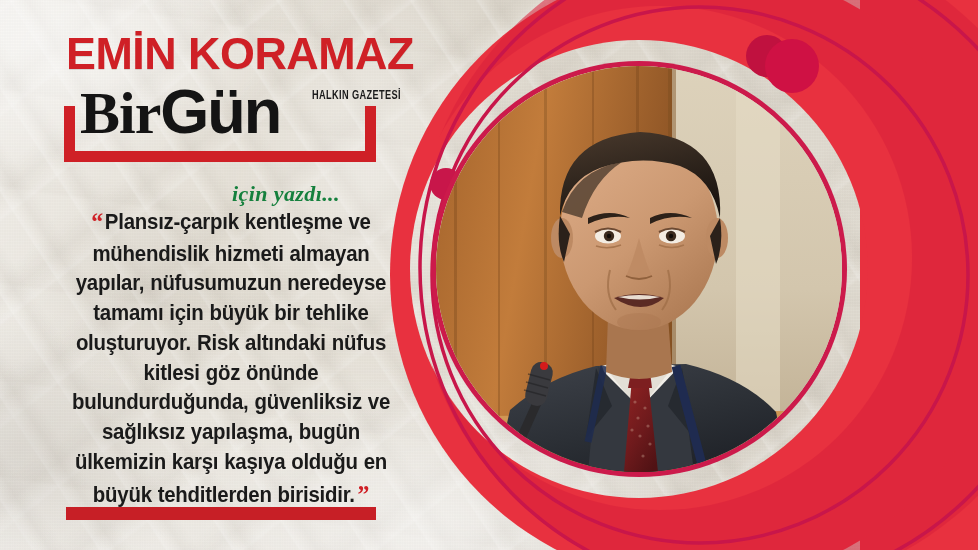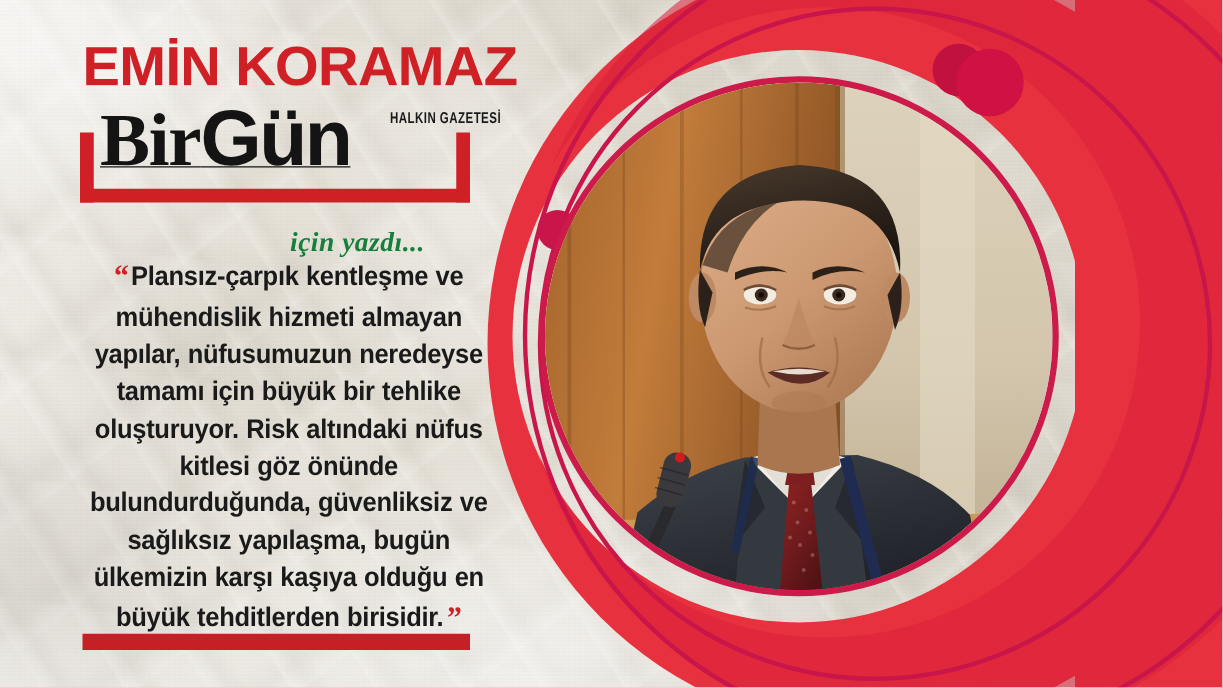--- a/index.html
+++ b/index.html
@@ -109,21 +109,20 @@
     border-left: 11px solid #cf2026;
     border-right: 11px solid #cf2026;
     border-bottom: 11px solid #cf2026;
   }
   .logo-word {
     position: absolute;
     left: 20px; top: -4px;
     color: #141414;
     white-space: nowrap;
     line-height: 1;
-    text-decoration: underline;
   }
   .logo-bir {
     font-family: "Liberation Serif", serif;
     font-weight: 700;
     font-size: 60px;
     letter-spacing: -1px;
   }
   .logo-gun {
     font-family: "Liberation Sans", sans-serif;
     font-weight: 700;

